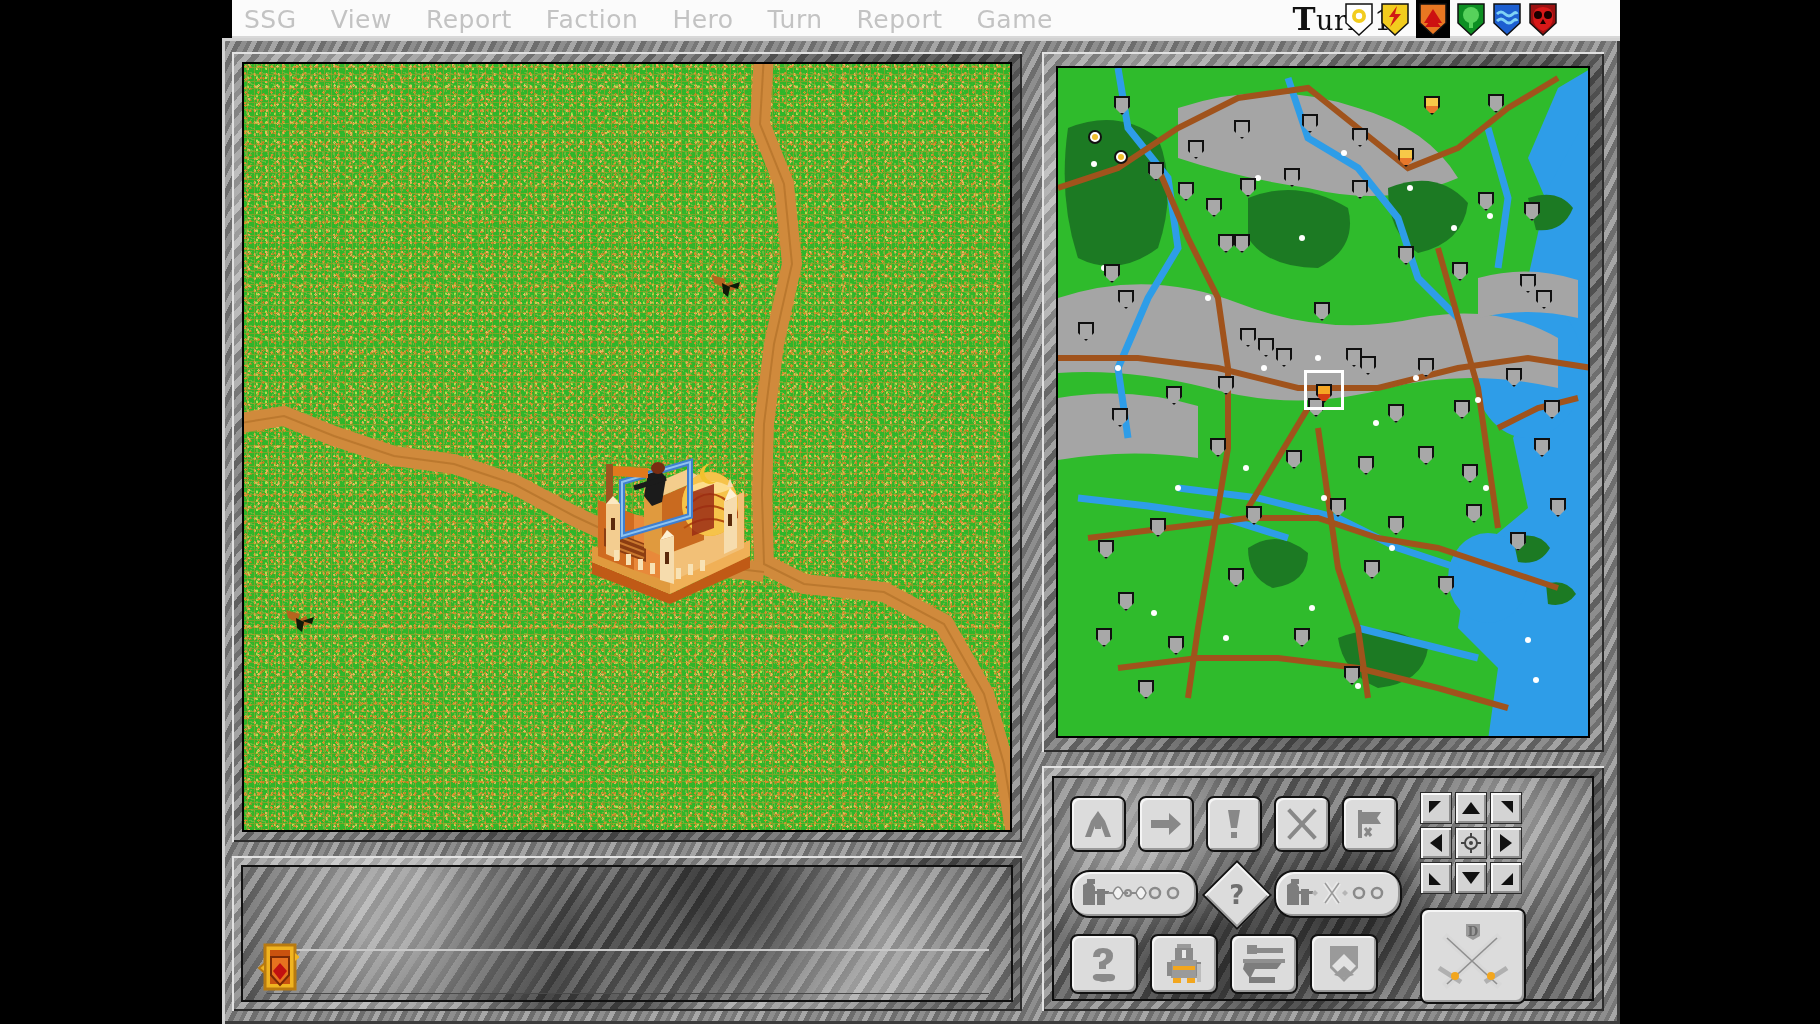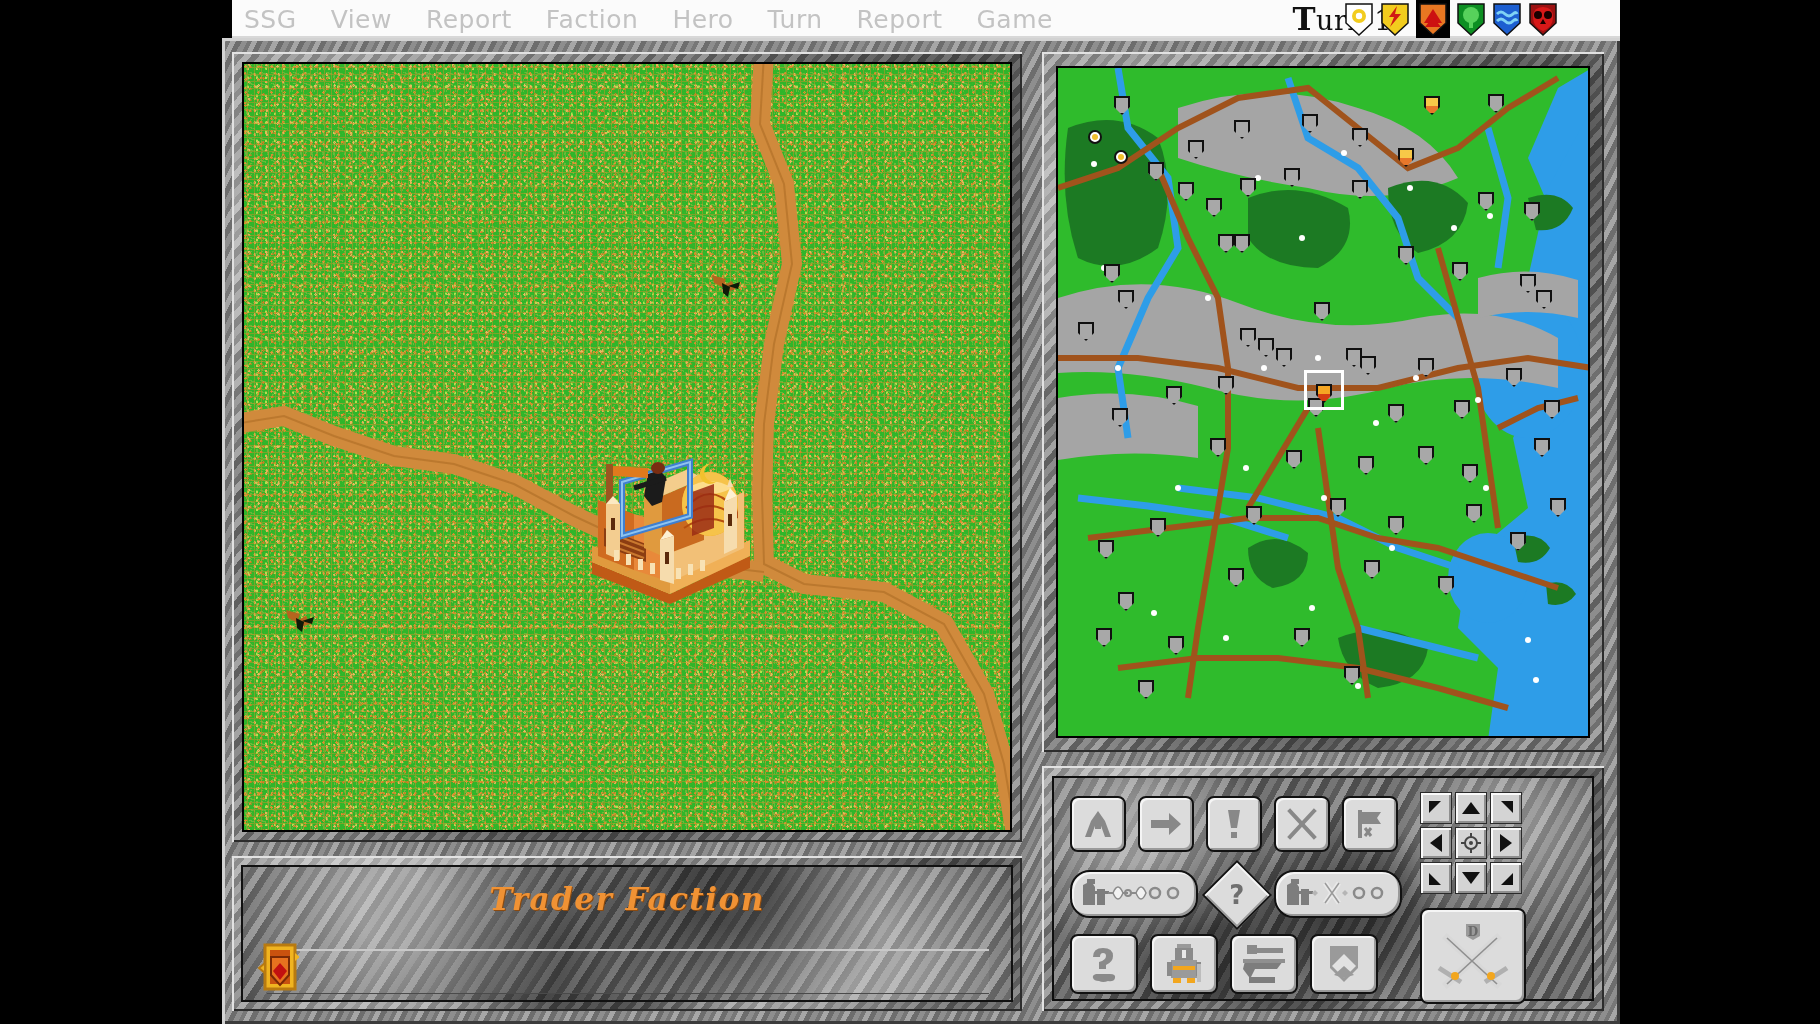--- a/index.html
+++ b/index.html
@@ -322,21 +322,20 @@
               <rect x="114" y="120" width="5" height="11"></rect>
             <rect x="126" y="116" width="5" height="11"></rect>
           </g>
         </svg>
 
       </div>
     </div>
 
     <div id="infopanel" class="stone bevel-out">
       <div id="infopanel-inner">
-        <div id="faction-name">Trader Faction</div>
         <div id="unit-bar"></div>
         <svg id="unit-slot" viewBox="0 0 42 54">
           <rect x="8" y="4" width="30" height="44" fill="#f0b420" stroke="#b87a10" stroke-width="3"></rect>
           <rect x="13" y="9" width="20" height="34" fill="#c9520f"></rect>
           <path d="M14 16 L32 16 L32 34 L23 44 L14 34 Z" fill="#e8721f" stroke="#7a2a06" stroke-width="2"></path>
           <path d="M23 22 l7 8 l-7 9 l-7 -9 Z" fill="#c21010"></path>
           <path d="M8 22 l-6 5 l6 5 Z" fill="#f0b420" stroke="#b87a10" stroke-width="2"></path>
           <path d="M38 12 l5 4 l-5 4 Z" fill="#f0b420"></path>
         </svg>
       </div>

